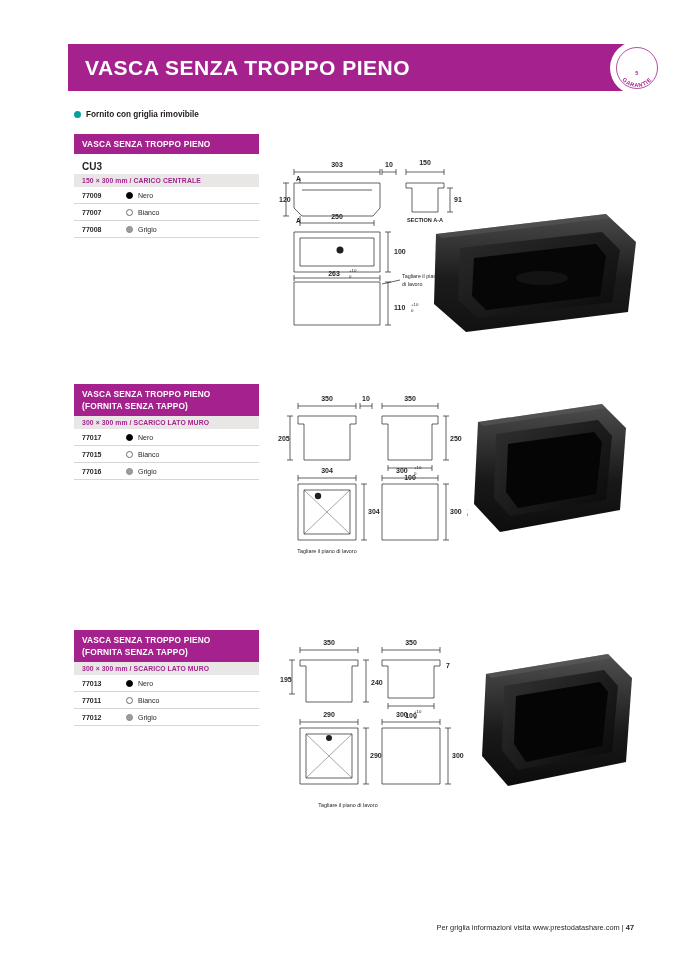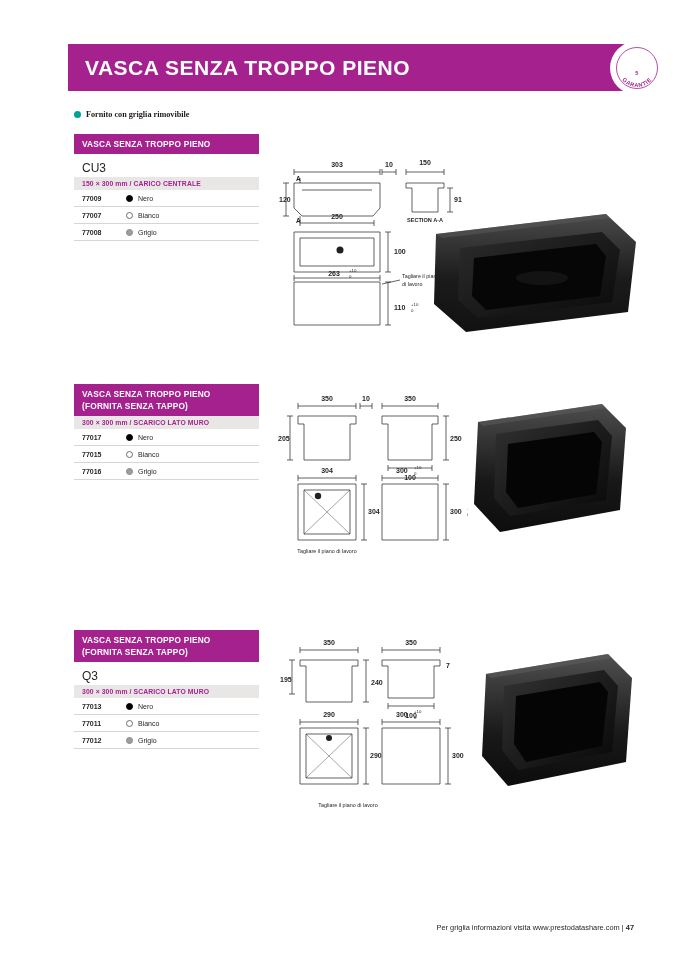--- a/index.html
+++ b/index.html
@@ -55,21 +55,20 @@
   }
 
   
   .bullet-note {
     position: absolute;
     left: 74px;
     top: 110px;
     font-size: 8.2px;
     font-weight: bold;
     color: #1f1a17;
-    font-family: Liberation Serif, serif;
   }
   .bullet-dot {
     display: inline-block;
     width: 7px;
     height: 7px;
     border-radius: 50%;
     background: #00a19a;
     margin-right: 5px;
     vertical-align: -1px;
   }
@@ -86,22 +85,22 @@
     color: #ffffff;
     font-size: 8.3px;
     font-weight: bold;
     line-height: 12px;
     padding: 4px 8px;
     box-sizing: border-box;
     letter-spacing: 0.2px;
   }
   .prod-code {
     width: 185px;
-    font-size: 12px;
-    font-weight: normal;
+    font-size: 10px;
+    font-weight: bold;
     color: #231f20;
     padding: 7px 8px 2px 8px;
     box-sizing: border-box;
   }
   .prod-sub {
     width: 185px;
     background: #e9e6e6;
     color: #a5228e;
     font-size: 6.8px;
     font-weight: bold;
@@ -382,21 +381,20 @@
   <path d="M38 44 L124 32 L132 42 L126 94 L48 108 L36 92 Z" fill="#050505"></path>
   <path d="M8 22 L132 4 L136 8 L13 26 Z" fill="#5e5e5e" opacity="0.5"></path>
 </svg>
 </div>
 
 <div class="block block-b3">
   <div class="prod-title">
     <span>VASCA SENZA TROPPO PIENO</span><br>
     <span>(FORNITA SENZA TAPPO)</span>
   </div>
-  <div class="prod-code">Q3</div>
   <div class="prod-sub">300 × 300 mm / SCARICO LATO MURO</div>
   <div class="var-row">
     <span class="var-sku">77013</span>
     <span class="swatch sw-nero"></span>
     <span class="var-name">Nero</span>
   </div>
   <div class="var-row">
     <span class="var-sku">77011</span>
     <span class="swatch sw-bianco"></span>
     <span class="var-name">Bianco</span>

